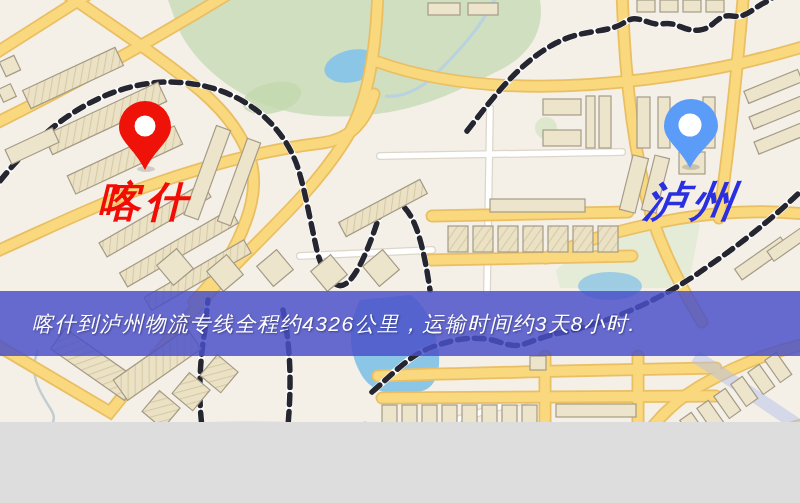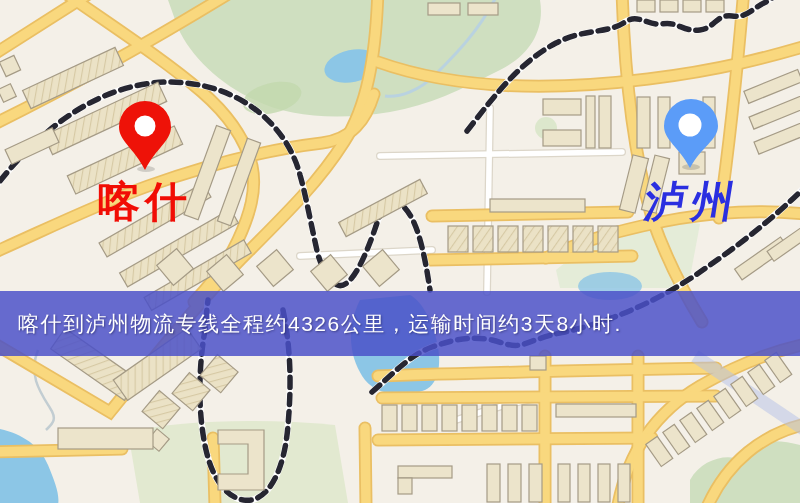--- a/index.html
+++ b/index.html
@@ -1,31 +1,32 @@
 <!DOCTYPE html>
 <html><head>
 <meta charset="utf-8">
 <style>
   html,body{margin:0;padding:0;background:#ddd;}
   .stage{
-    position:relative;width:800px;height:503px;overflow:hidden;
+    position:relative;width:800px;height:422px;overflow:hidden;
     font-family:"Liberation Sans","DejaVu Sans",sans-serif;
     background:#4d7c0f;
+    font-style:italic;
   }
   .stage svg{position:absolute;left:0;top:0;}
   .pin-label{
     font-weight:bold;font-size:42px;letter-spacing:5px;
     paint-order:stroke;
   }
   .banner{
     position:absolute;left:0;right:0;top:291px;height:65px;
   }
   .banner-bg{position:absolute;inset:0;opacity:0.84;}
   .banner-text{
-    position:relative;z-index:2;padding-left:18px;line-height:65px;
+    position:relative;z-index:2;padding-left:32px;line-height:65px;
     font-size:21px;letter-spacing:1.5px;white-space:nowrap;
     text-shadow:1px 1px 2px rgba(30,30,80,0.55);
   }
 </style>
 </head>
 <body>
 
 <div class="stage">
   <svg width="800" height="503" viewBox="0 0 800 503">
     <defs>

